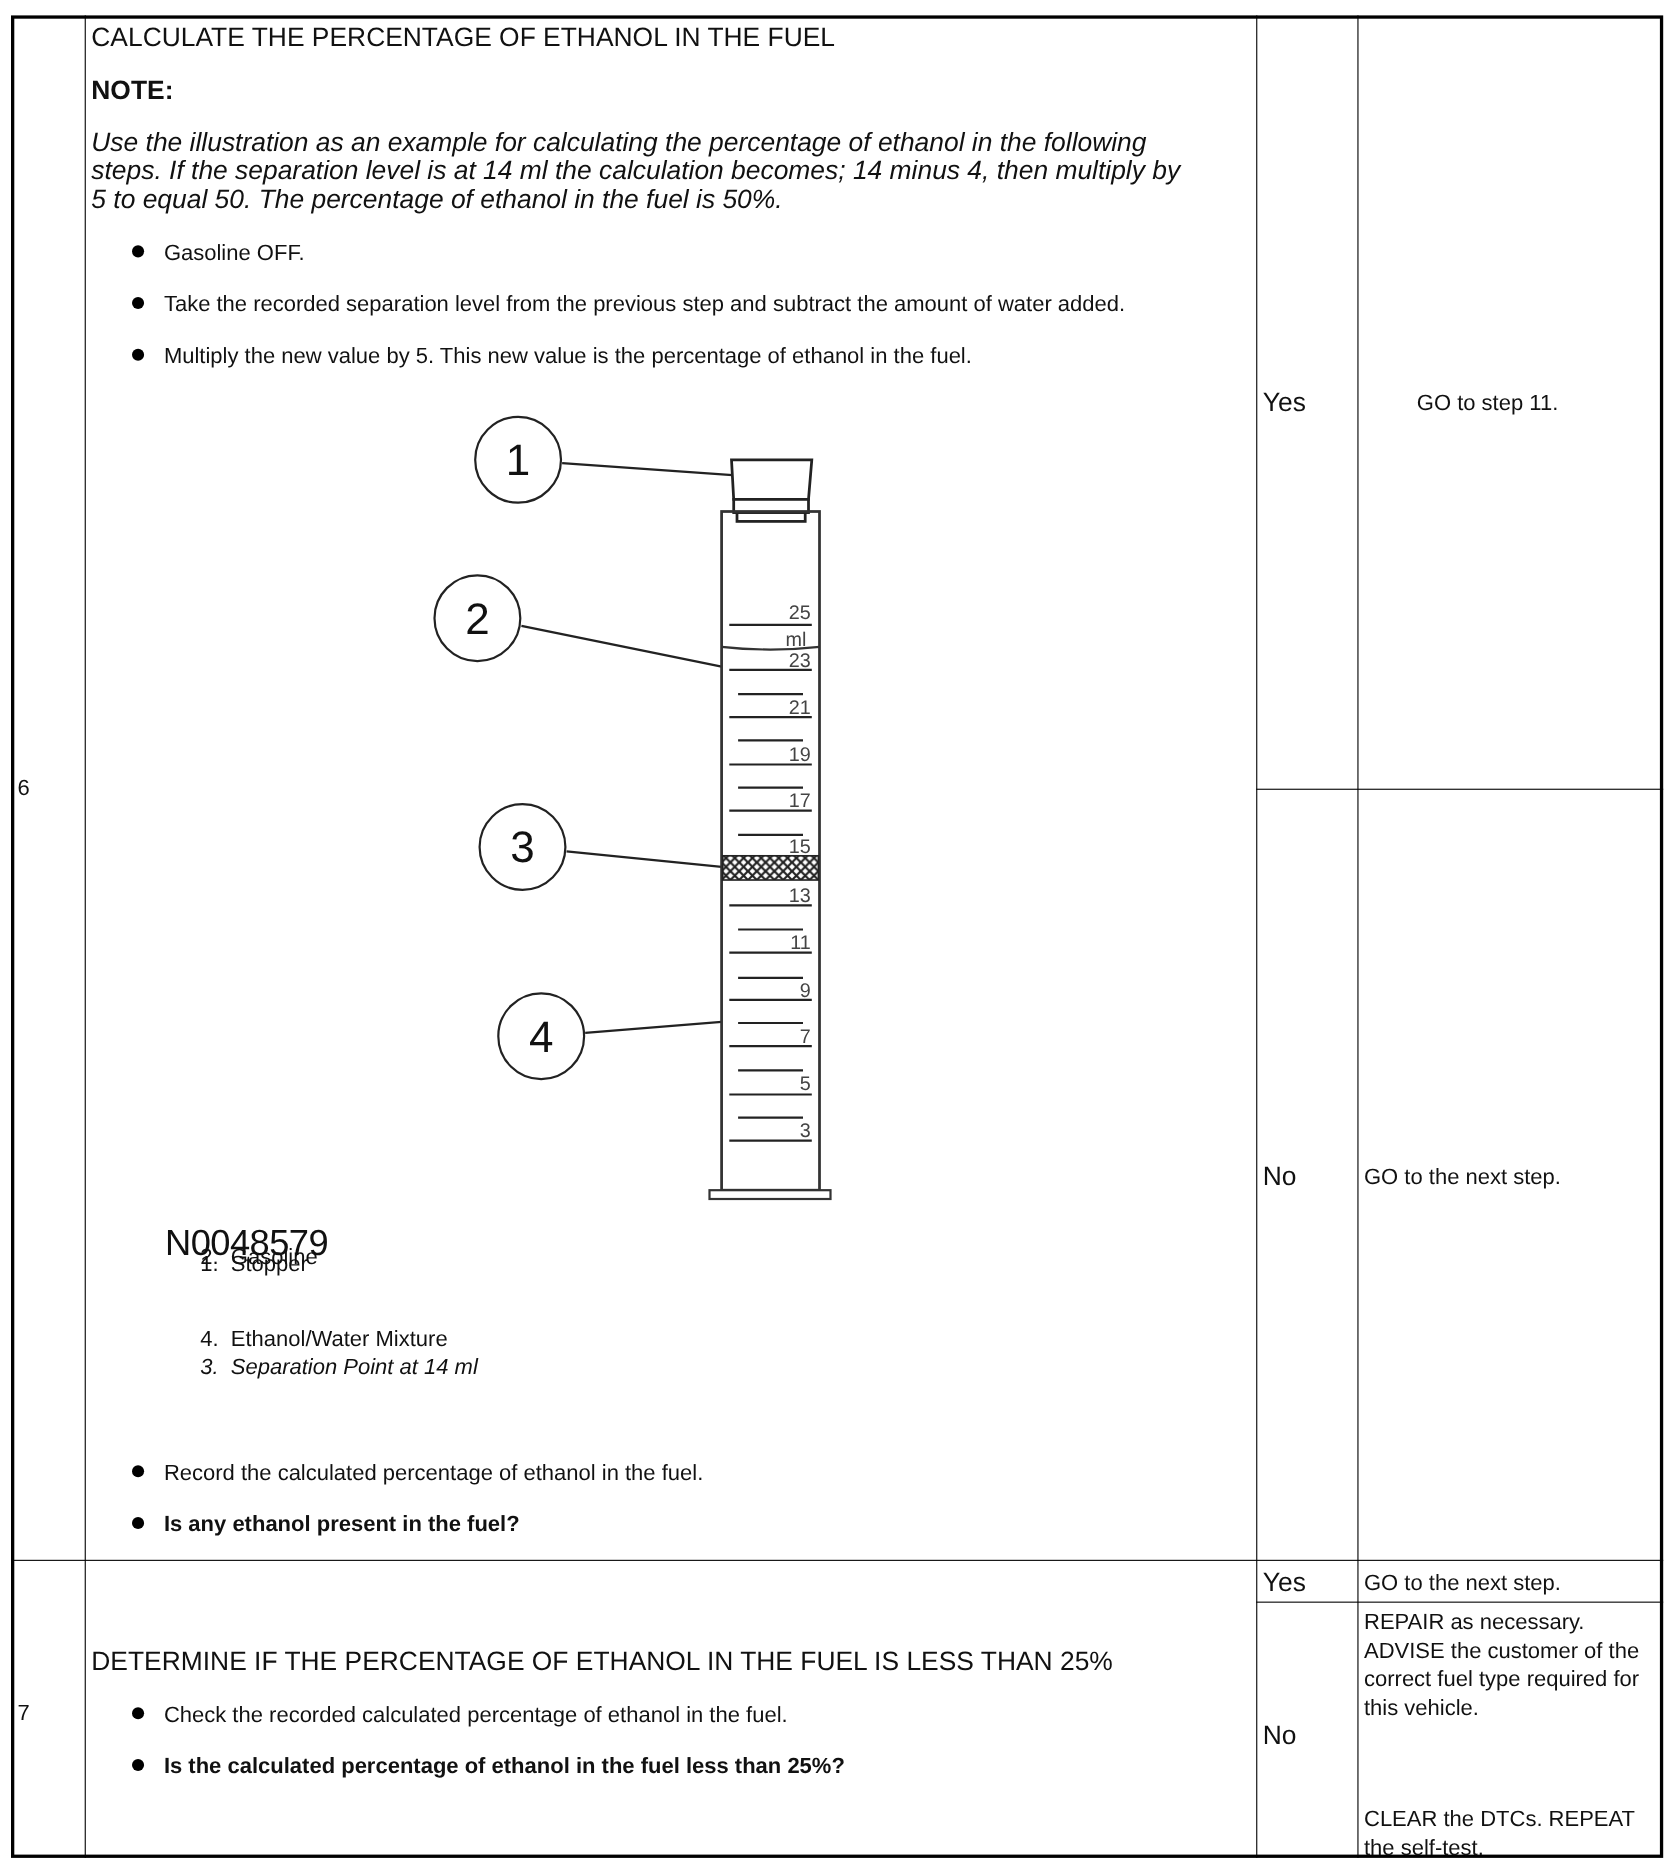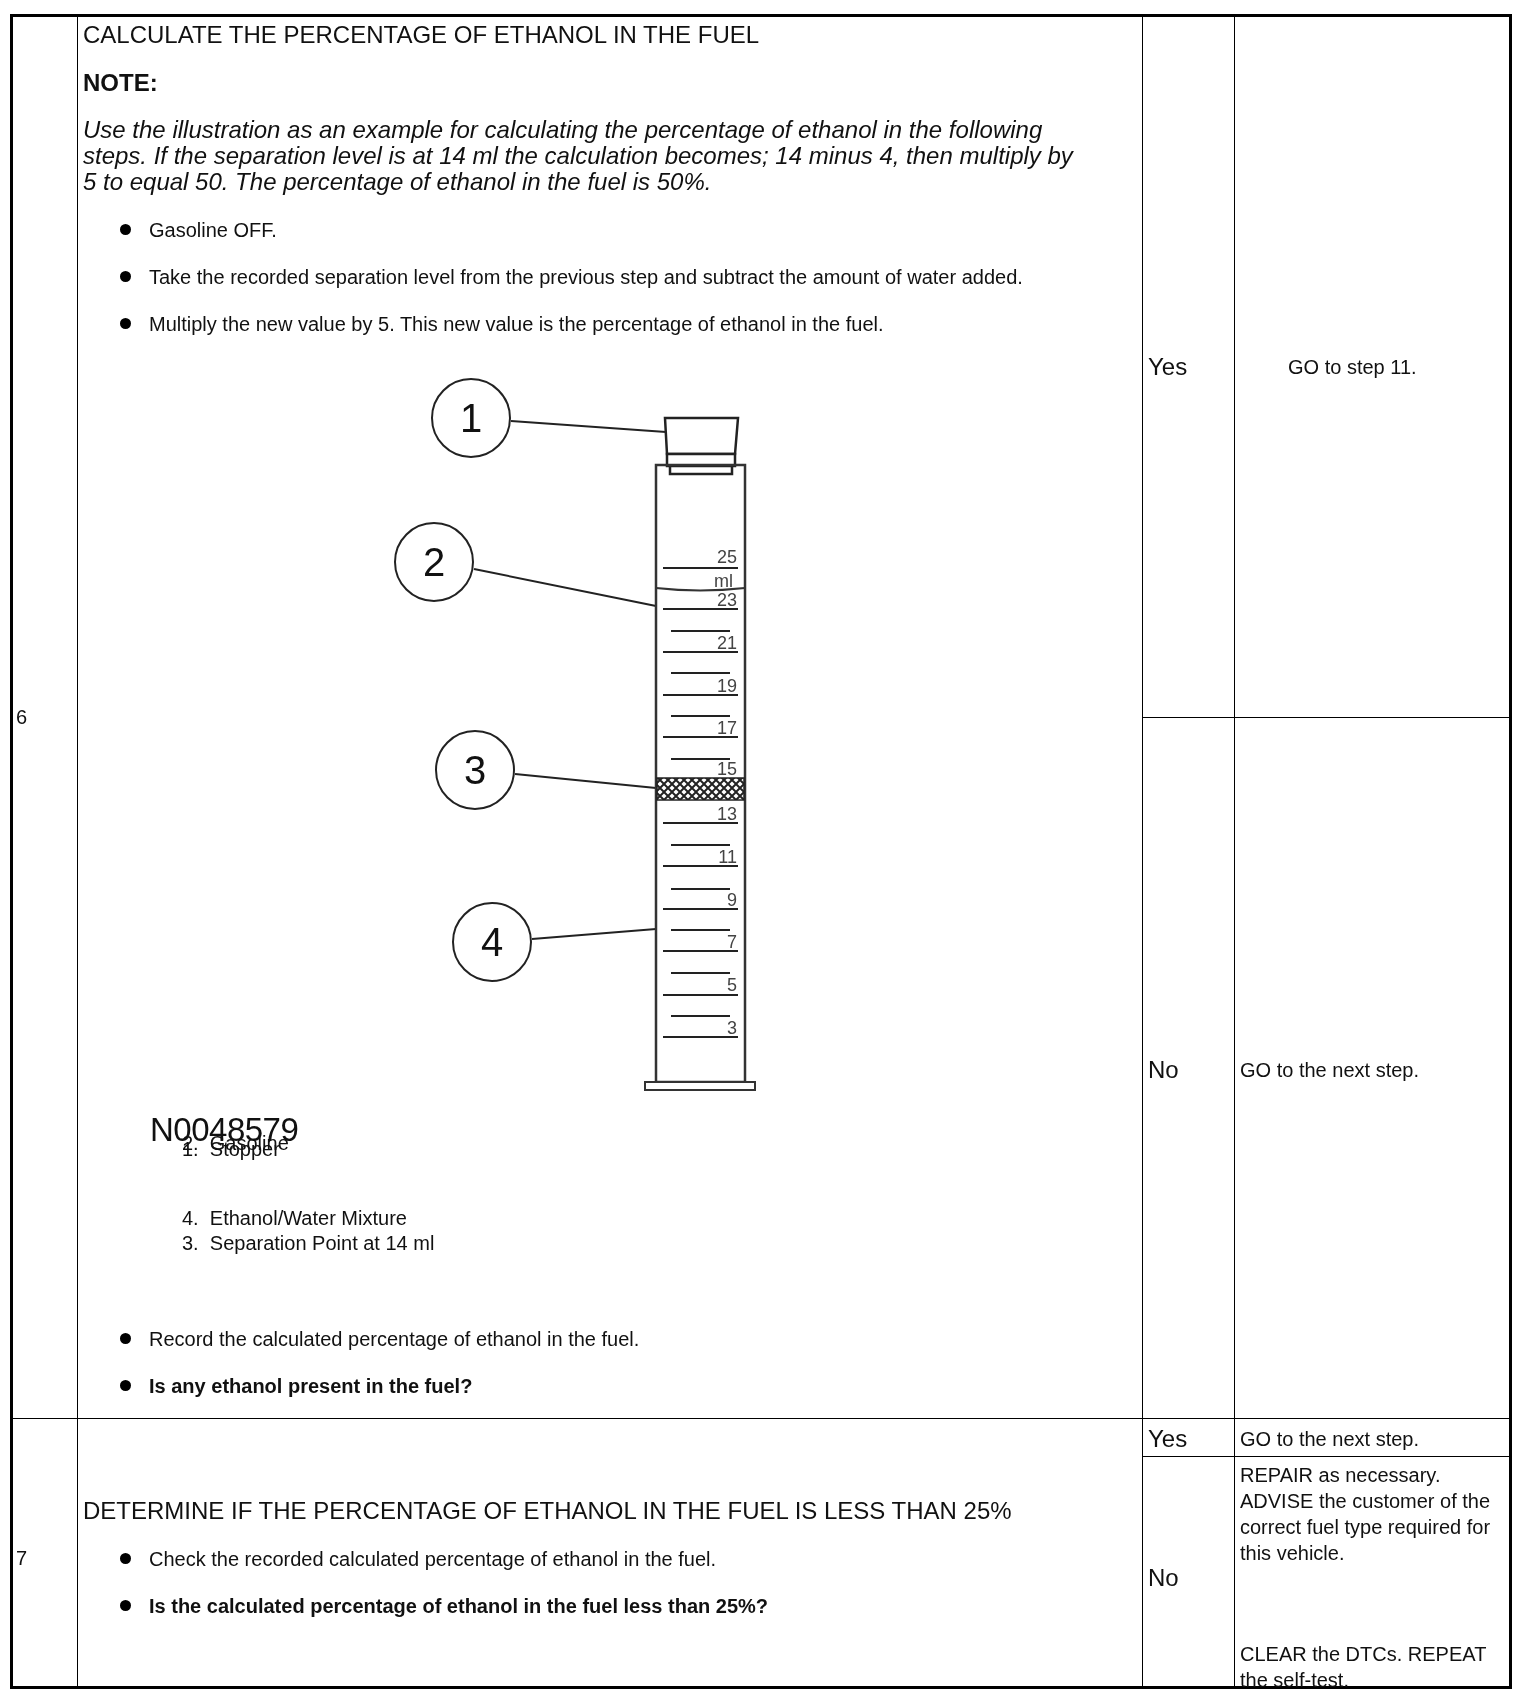--- a/index.html
+++ b/index.html
@@ -133,21 +133,21 @@
 </svg>
 
 <div class="fig-id" style="left:150px; top:1075px;margin-top:36px;">N0048579</div>
 
 <div class="legend-item" style="left:182px; top:1136px;">
   <span>1.</span>&nbsp;&nbsp;<span>Stopper</span>
 </div>
 <div class="legend-item" style="left:182px; top:1130px;">
   <span>2.</span>&nbsp;&nbsp;<span>Gasoline</span>
 </div>
-<div class="legend-item" style="left:182px; top:1230px;">
+<div class="legend-item" style="left:182px; top:1230px;font-style:italic;">
   <span>3.</span>&nbsp;&nbsp;<span>Separation Point at 14 ml</span>
 </div>
 <div class="legend-item" style="left:182px; top:1205px;">
   <span>4.</span>&nbsp;&nbsp;<span>Ethanol/Water Mixture</span>
 </div>
 
 <div class="bullet" style="left:120px; top:1326px;">
   <span class="dot"></span><span>Record the calculated percentage of ethanol in the fuel.</span>
 </div>
 <div class="bullet bold" style="left:120px; top:1373px;">

